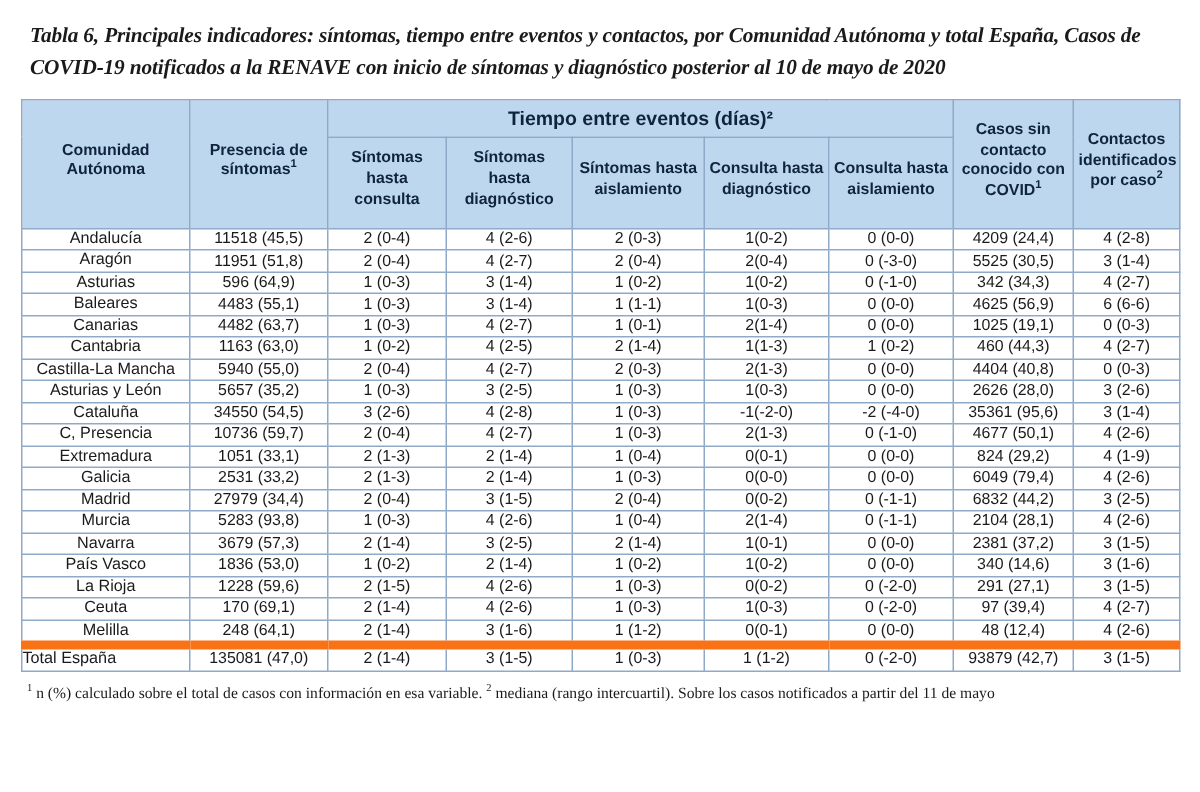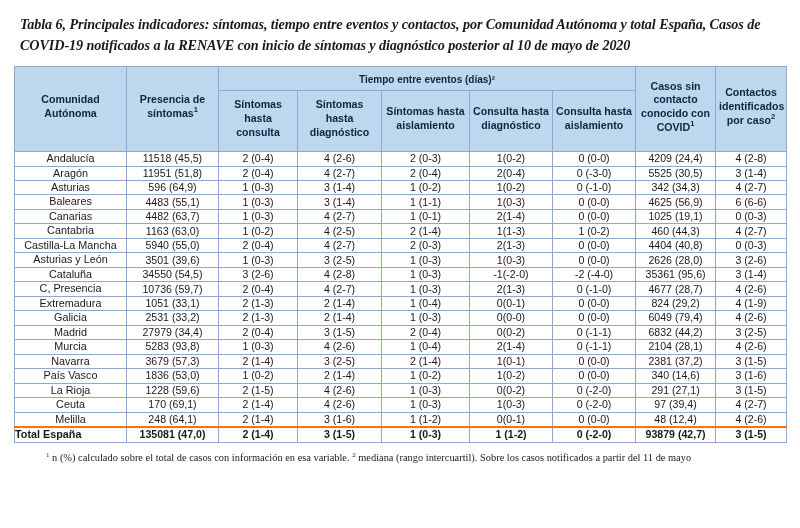--- a/index.html
+++ b/index.html
@@ -46,21 +46,21 @@
     background: #bdd7ee;
     color: #10243e;
     font-weight: bold;
     text-align: center;
     vertical-align: middle;
     line-height: 1.3;
     padding: 3px 2px;
   }
   thead th.grouphdr {
     padding: 4px 2px 3px 2px;
-    font-size: 10px;
+    font-size: 13px;
   }
   thead th.colhdr {
     padding: 3px 3px 7px 3px;
     height: 50px;
   }
   thead th.tall {
     height: 74px;
   }
   tbody td {
     background: #ffffff;
@@ -69,36 +69,36 @@
     white-space: nowrap;
   }
   tbody td.name {
     text-align: center;
     font-size: 10.8px;
   }
   tbody td.num {
     text-align: center;
   }
   tbody tr.total td {
-    font-weight: bold;
-    border-top: 2px solid #f97316;
+    font-weight: normal;
+    border-top: 6px solid #f97316;
   }
   tbody tr.total td.name {
     text-align: left;
   }
   .sup {
     font-size: 7.5px;
     vertical-align: super;
     line-height: 0;
   }
   .footnote {
     font-family: "Liberation Serif", serif;
     font-size: 10.4px;
     color: #1a1a1a;
-    margin: 7px 16px 0 32px;
+    margin: 7px 16px 0 4px;
     line-height: 1.45;
   }
   .footnote .sup {
     font-size: 7px;
   }
 </style>
 </head>
 <body>
 
 <div class="page">
@@ -206,21 +206,21 @@
           <td class="num">2 (0-4)</td>
           <td class="num">4 (2-7)</td>
           <td class="num">2 (0-3)</td>
           <td class="num">2(1-3)</td>
           <td class="num">0 (0-0)</td>
           <td class="num">4404 (40,8)</td>
           <td class="num">0 (0-3)</td>
         </tr>
         <tr>
           <td class="name">Asturias y León</td>
-          <td class="num">3501 (39,6)</td>
+          <td class="num">5657 (35,2)</td>
           <td class="num">1 (0-3)</td>
           <td class="num">3 (2-5)</td>
           <td class="num">1 (0-3)</td>
           <td class="num">1(0-3)</td>
           <td class="num">0 (0-0)</td>
           <td class="num">2626 (28,0)</td>
           <td class="num">3 (2-6)</td>
         </tr>
         <tr>
           <td class="name">Cataluña</td>
@@ -234,21 +234,21 @@
           <td class="num">3 (1-4)</td>
         </tr>
         <tr>
           <td class="name">C, Presencia</td>
           <td class="num">10736 (59,7)</td>
           <td class="num">2 (0-4)</td>
           <td class="num">4 (2-7)</td>
           <td class="num">1 (0-3)</td>
           <td class="num">2(1-3)</td>
           <td class="num">0 (-1-0)</td>
-          <td class="num">4677 (28,7)</td>
+          <td class="num">4677 (50,1)</td>
           <td class="num">4 (2-6)</td>
         </tr>
         <tr>
           <td class="name">Extremadura</td>
           <td class="num">1051 (33,1)</td>
           <td class="num">2 (1-3)</td>
           <td class="num">2 (1-4)</td>
           <td class="num">1 (0-4)</td>
           <td class="num">0(0-1)</td>
           <td class="num">0 (0-0)</td>

